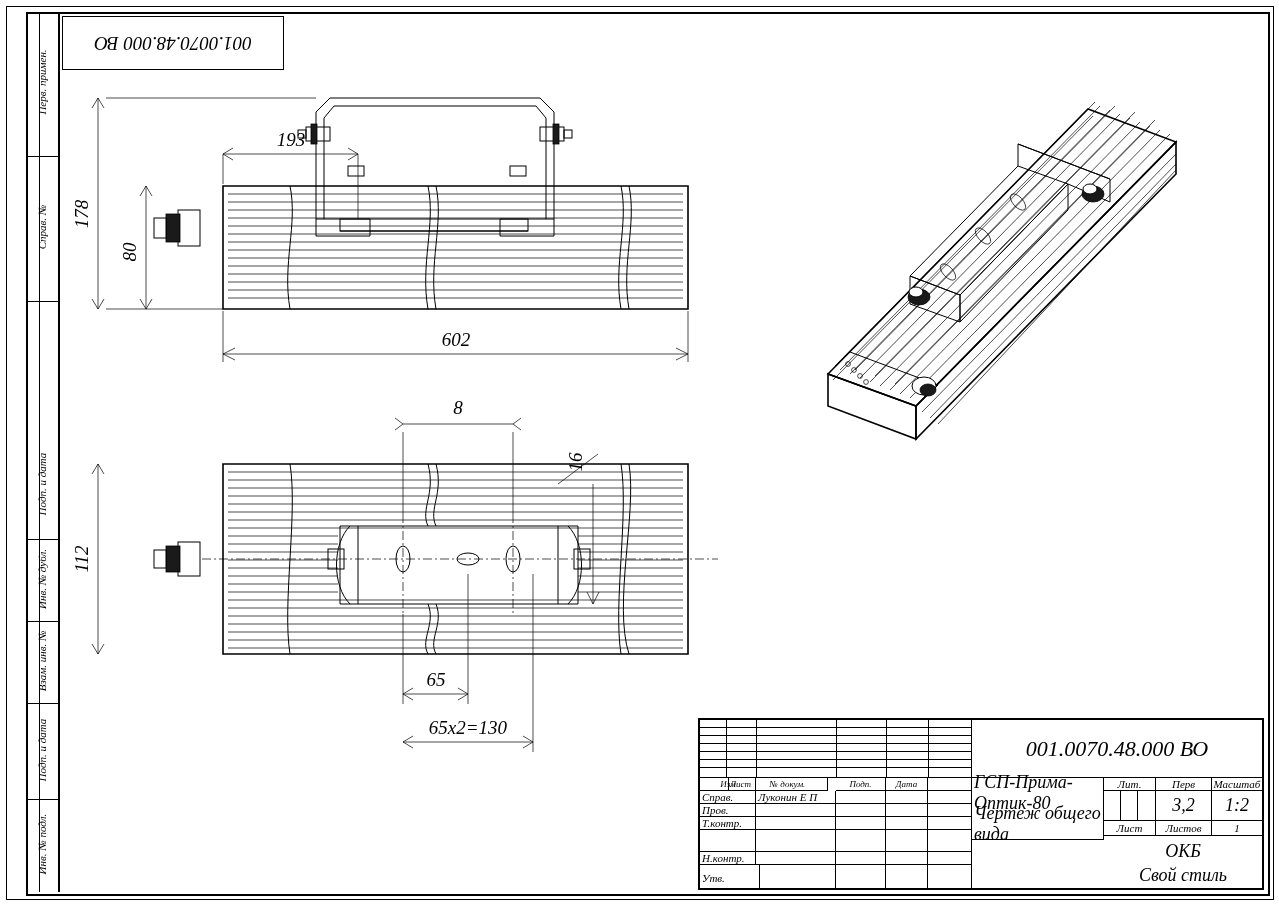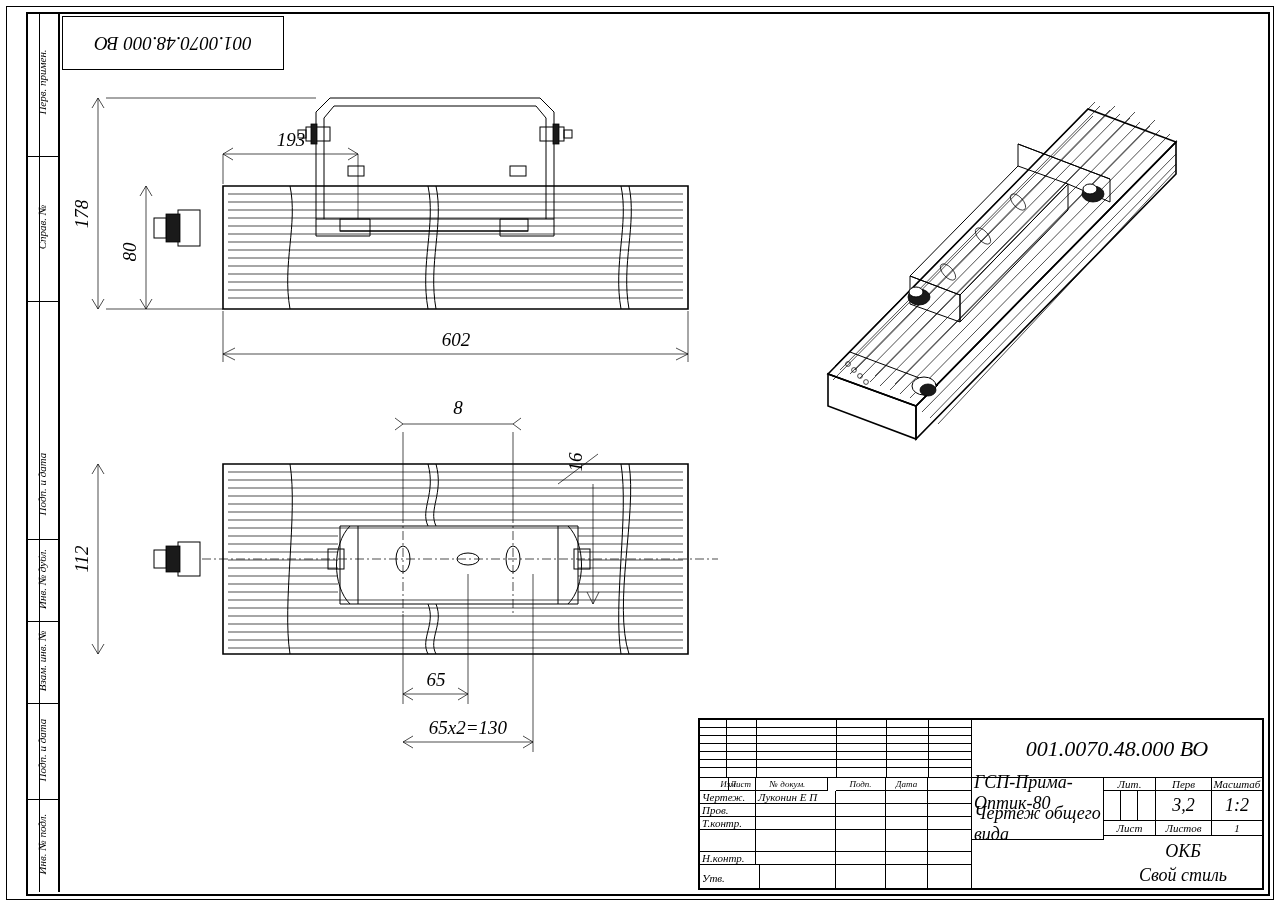--- a/index.html
+++ b/index.html
@@ -374,21 +374,21 @@
     <div class="br" style="left:186px;top:0;width:0;height:58px;"></div>
     <div class="br" style="left:228px;top:0;width:0;height:58px;"></div>
 
     <div class="bb br t8 vcc" style="left:0;top:58px;width:26px;height:13px;padding-left:28px;">Изм</div>
     <div class="bb br t8 vcc" style="left:26px;top:58px;width:30px;height:13px;">Лист</div>
     <div class="bb br t8 vcc" style="left:48px;top:58px;width:80px;height:13px;">№ докум.</div>
     <div class="bb br t8 vcc" style="left:136px;top:58px;width:50px;height:13px;">Подп.</div>
     <div class="bb br t8 vcc" style="left:186px;top:58px;width:42px;height:13px;">Дата</div>
     <div class="bb br" style="left:228px;top:58px;width:44px;height:13px;"></div>
 
-    <div class="bb br t10 vc cellpad" style="left:0;top:71px;width:56px;height:13px;">Чертеж.</div>
+    <div class="bb br t10 vc cellpad" style="left:0;top:71px;width:56px;height:13px;">Справ.</div>
     <div class="bb br t10 vc cellpad" style="left:56px;top:71px;width:80px;height:13px;font-style:italic;">Луконин Е П</div>
     <div class="bb br" style="left:136px;top:71px;width:50px;height:13px;"></div>
     <div class="bb br" style="left:186px;top:71px;width:42px;height:13px;"></div>
     <div class="bb br" style="left:228px;top:71px;width:44px;height:13px;"></div>
 
     <div class="bb br t10 vc cellpad" style="left:0;top:84px;width:56px;height:13px;">Пров.</div>
     <div class="bb br" style="left:56px;top:84px;width:80px;height:13px;"></div>
     <div class="bb br" style="left:136px;top:84px;width:50px;height:13px;"></div>
     <div class="bb br" style="left:186px;top:84px;width:42px;height:13px;"></div>
     <div class="bb br" style="left:228px;top:84px;width:44px;height:13px;"></div>

